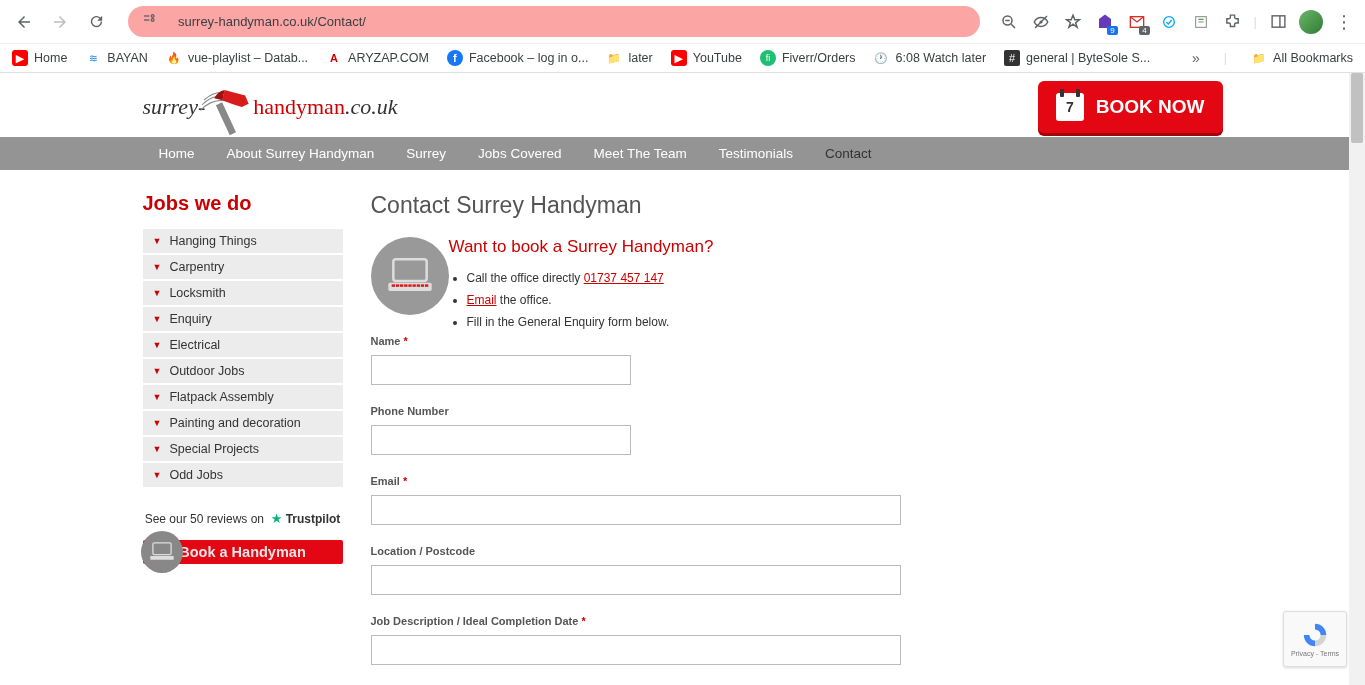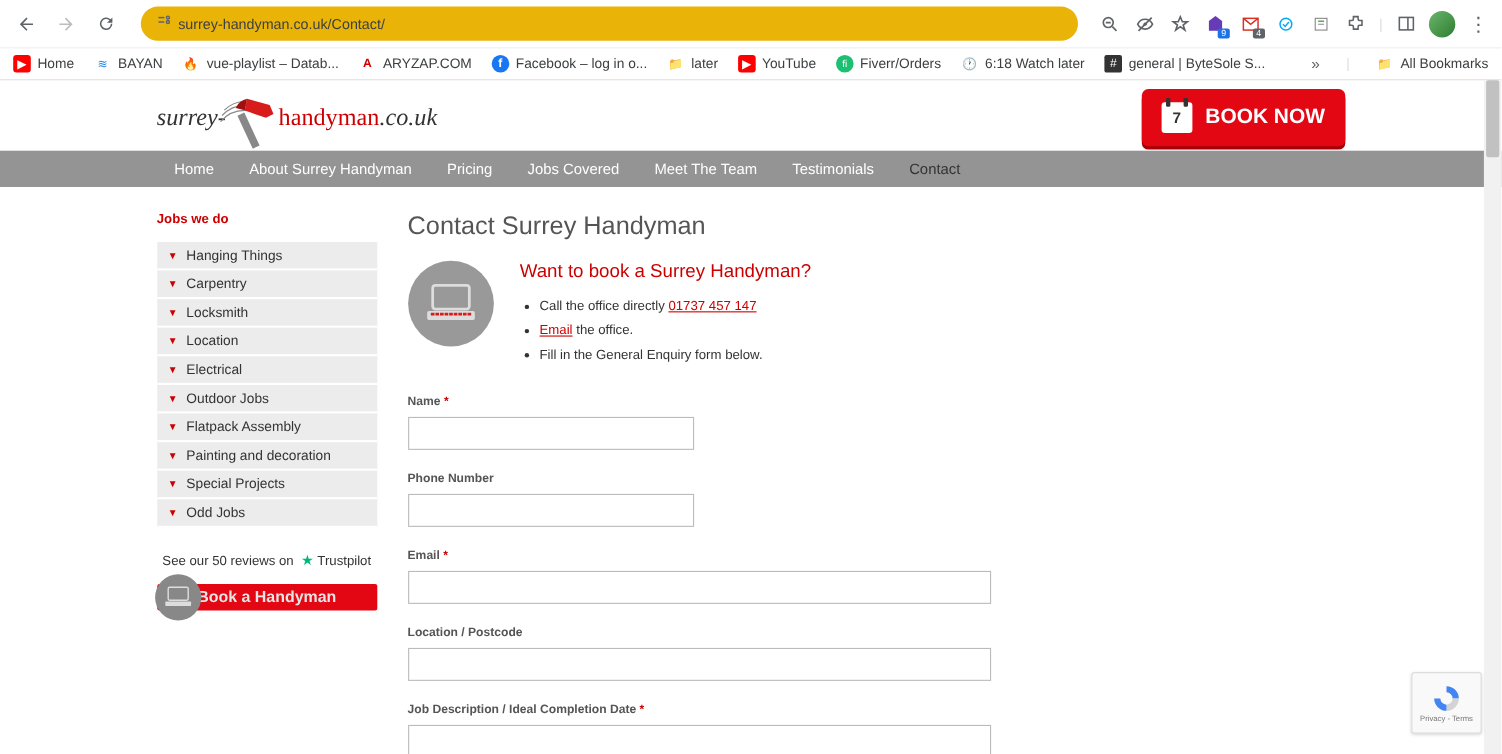--- a/index.html
+++ b/index.html
@@ -3,21 +3,21 @@
 <meta charset="utf-8">
 <style>
 * { margin: 0; padding: 0; box-sizing: border-box; }
 body { font-family: Arial, sans-serif; font-size: 13px; color: #333; background: #fff; }
 
 
 .browser-chrome { background: #fff; border-bottom: 1px solid #e0e0e0; }
 .toolbar { display: flex; align-items: center; padding: 6px 10px; gap: 8px; }
 .nav-icon { width: 28px; height: 28px; display: flex; align-items: center; justify-content: center; color: #5f6368; cursor: pointer; border-radius: 50%; }
 .nav-icon.disabled { color: #bdbdbd; }
-.url-bar { flex: 1; background: #eab308; border-radius: 20px; padding: 6px 14px; display: flex; align-items: center; gap: 4px; color: #3c4043; font-size: 13px; margin: 0 10px; }
+.url-bar { flex: 1; background: #fca5a5; border-radius: 20px; padding: 6px 14px; display: flex; align-items: center; gap: 20px; color: #3c4043; font-size: 13px; margin: 0 10px; }
 .url-prefix { color: #5f6368; font-size: 12px; }
 .url-text { color: #3c4043; }
 .toolbar-right { display: flex; align-items: center; gap: 10px; color: #5f6368; }
 .toolbar-right .ticon { width: 22px; height: 22px; display:flex;align-items:center;justify-content:center; }
 .avatar { width: 24px; height: 24px; border-radius: 50%; background: linear-gradient(135deg,#6bb56b,#2e7d32); }
 .menu-dots { font-size:18px; }
 
 
 .bookmarks { display: flex; align-items: center; padding: 6px 12px; gap: 18px; font-size: 12.5px; color: #3c4043; border-top:1px solid #eee;}
 .bookmark { display: flex; align-items: center; gap: 6px; cursor: pointer; white-space: nowrap; }
@@ -48,35 +48,35 @@
 .navbar { background: #949494; }
 .navbar-inner { display: flex; }
 .nav-item { color: #fff; padding: 9px 16px; font-size: 13.5px; cursor: pointer; }
 .nav-item.active { color: #333; }
 
 
 .main { display: flex; gap: 28px; padding-top: 22px; }
 .sidebar { width: 200px; flex-shrink: 0; }
 .content { flex: 1; }
 
-.sidebar-title { color: #c00; font-size: 12px; font-weight: 600; margin-bottom: 14px; }
+.sidebar-title { color: #c00; font-size: 20px; font-weight: 600; margin-bottom: 14px; }
 .jobs-list {}
 .job-item { background: #ececec; border-bottom: 2px solid #fff; padding: 5px 10px; font-size: 12.5px; display: flex; align-items: center; gap: 8px; cursor: pointer; color:#333; }
 .job-item .arrow { color: #c00; font-size: 9px; }
 
 .trustpilot { text-align: center; font-size: 12px; margin: 22px 0 14px; color:#333;}
 .tp-star { color:#00b67a; font-size:13px; }
-.tp-label { font-weight:400; }
+.tp-label { font-weight:700; }
 
 .book-handyman { background: #e30613; color: #e5e5e5; text-align: center; padding: 4px; font-size: 14.5px; font-weight: 600; border-radius: 2px; position: relative; cursor:pointer;}
 .book-handyman .circle-icon { position: absolute; left: -2px; top: 50%; transform: translateY(-50%); width: 42px; height: 42px; border-radius: 50%; background: #888; display:flex;align-items:center;justify-content:center;}
 
 
 .page-title { font-size: 23px; color: #555; font-weight: 500; margin-bottom: 18px; }
-.intro { display: flex; gap: 24px; margin-bottom: 24px; }
+.intro { display: flex; }
 .computer-icon { width: 78px; height: 78px; border-radius: 50%; background: #999; display:flex;align-items:center;justify-content:center; flex-shrink:0;}
 .intro-right {}
 .intro-title { color: #c00; font-size: 17px; margin-bottom: 12px; }
 .intro-list { list-style: disc; padding-left: 18px; font-size: 12px; color: #333; }
 .intro-list li { margin-bottom: 4px; line-height:1.5; }
 .intro-list a { color: #c00; text-decoration: underline; }
 
 
 .form-group { margin-bottom: 20px; }
 .form-label { font-size: 11px; color: #555; font-weight: 600; display: block; margin-bottom: 8px; }
@@ -209,21 +209,21 @@
     <div class="bookmark">
         <span class="bicon" style="background:#f00;color:#fff;border-radius:3px;">▶</span>
         <span>YouTube</span>
       </div>
     <div class="bookmark">
         <span class="bicon" style="background:#1dbf73;color:#fff;border-radius:50%;font-size:9px;">fi</span>
         <span>Fiverr/Orders</span>
       </div>
     <div class="bookmark">
         <span class="bicon">🕐</span>
-        <span>6:18 Watch later</span>
+        <span>6:08 Watch later</span>
       </div>
     <div class="bookmark">
         <span class="bicon" style="background:#333;color:#fff;border-radius:2px;">#</span>
         <span>general | ByteSole S...</span>
       </div>
     <div class="spacer"></div>
     <span class="chev">»</span>
     <span style="color:#ddd;margin:0 6px;">|</span>
     <div class="bookmark">
         <span class="bicon">📁</span>
@@ -261,21 +261,21 @@
           </div>
         <span>BOOK NOW</span>
       </div>
     </div>
   </div>
 
   <div class="navbar">
     <div class="container navbar-inner">
       <div class="nav-item">Home</div>
       <div class="nav-item">About Surrey Handyman</div>
-      <div class="nav-item">Pricing</div>
+      <div class="nav-item">Surrey</div>
       <div class="nav-item">Jobs Covered</div>
       <div class="nav-item">Meet The Team</div>
       <div class="nav-item">Testimonials</div>
       <div class="nav-item active">Contact</div>
     </div>
   </div>
 
   <div class="container">
     <div class="main">
 
@@ -289,21 +289,21 @@
           <div class="job-item">
               <span class="arrow">▼</span>
               <span>Carpentry</span>
             </div>
           <div class="job-item">
               <span class="arrow">▼</span>
               <span>Locksmith</span>
             </div>
           <div class="job-item">
               <span class="arrow">▼</span>
-              <span>Location</span>
+              <span>Enquiry</span>
             </div>
           <div class="job-item">
               <span class="arrow">▼</span>
               <span>Electrical</span>
             </div>
           <div class="job-item">
               <span class="arrow">▼</span>
               <span>Outdoor Jobs</span>
             </div>
           <div class="job-item">

